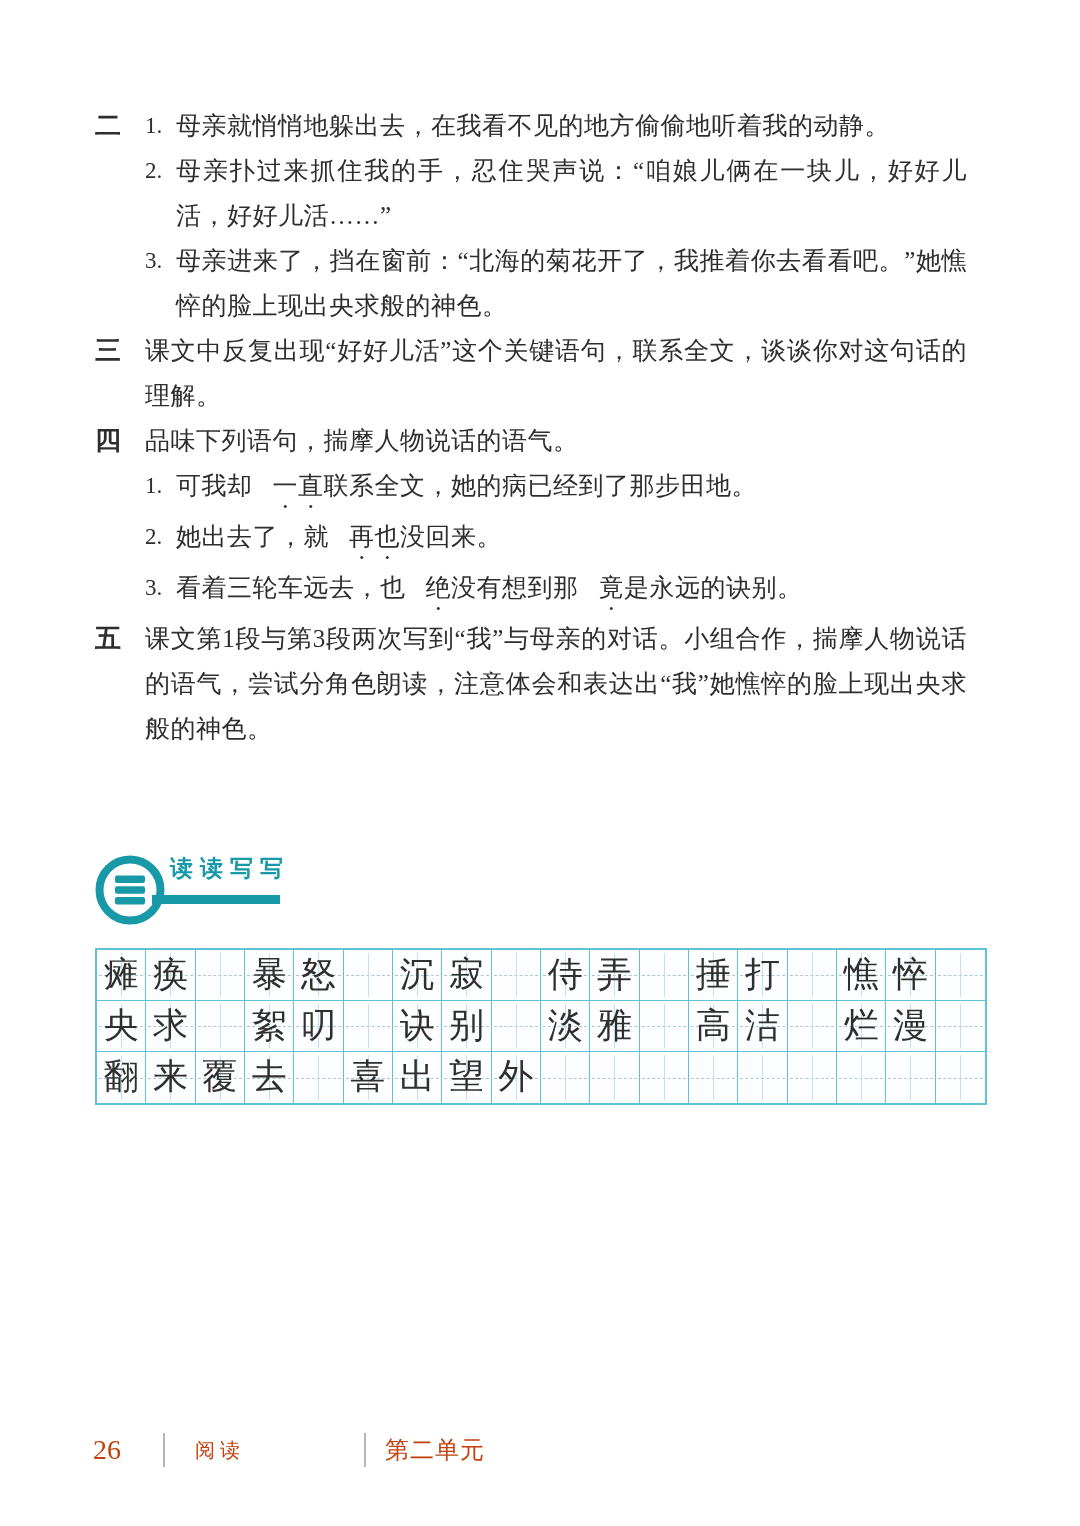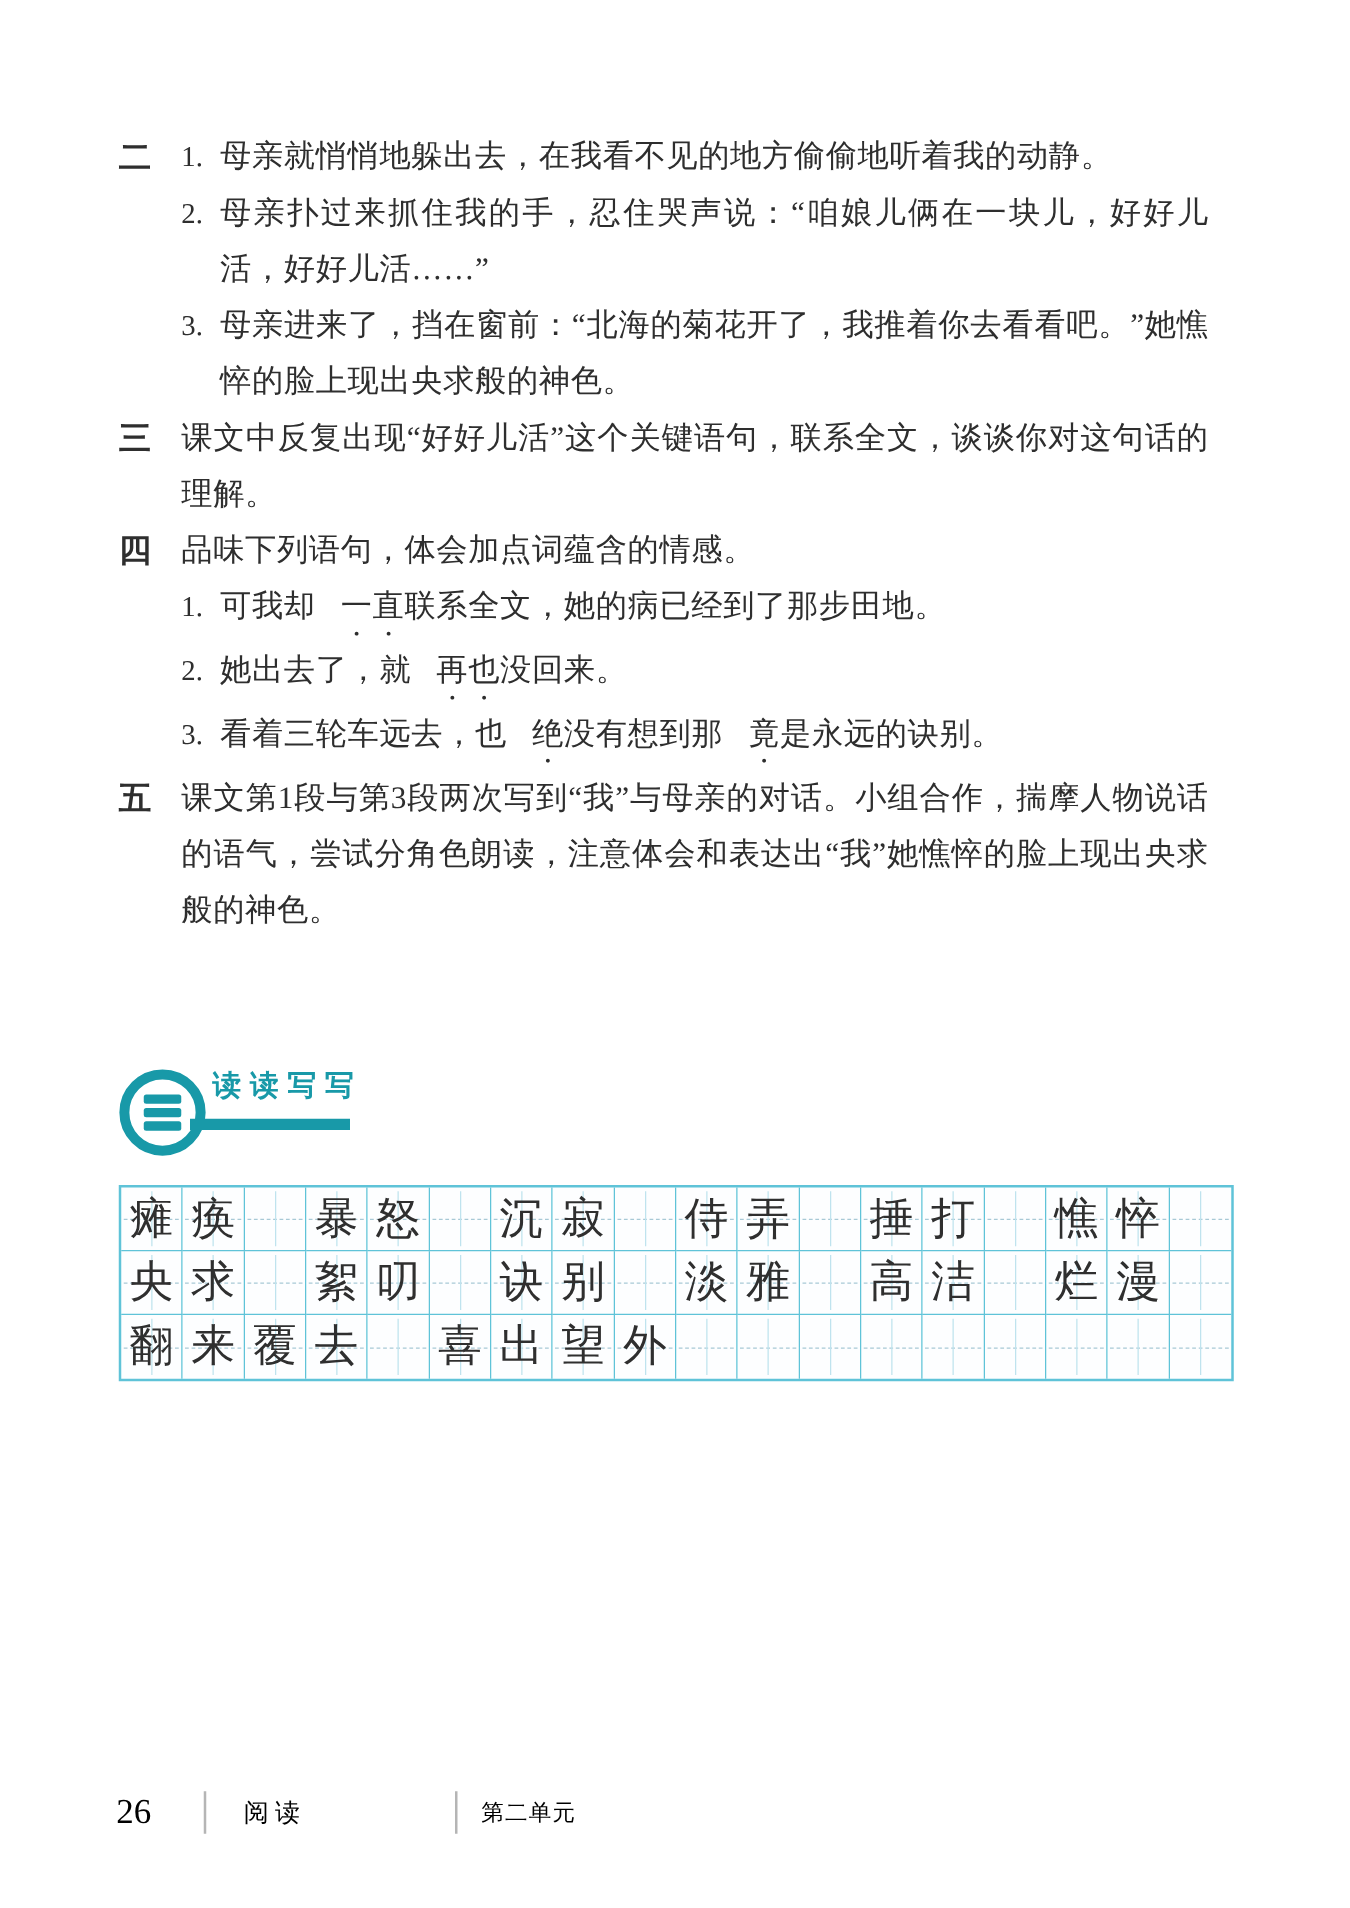--- a/index.html
+++ b/index.html
@@ -44,27 +44,27 @@
   .wg-cell{position:relative;border-right:1px solid var(--gridb);border-bottom:1px solid var(--gridb);}
   .wg-cell:nth-child(18n){border-right:none;}
   .wg-cell:nth-child(n+37){border-bottom:none;}
   .wg-cell::before{content:"";position:absolute;left:2px;right:2px;top:50%;border-top:1px dashed var(--gridm);}
   .wg-cell::after{content:"";position:absolute;top:3px;bottom:3px;left:50%;border-left:1px solid var(--gridm2);}
   .wg-char{
     position:relative;z-index:1;display:block;text-align:center;
     line-height:50px;font-size:35px;color:#2f2f2f;
   }
   
-  .footer{position:absolute;left:93px;top:1430px;display:flex;align-items:center;height:40px;color:#000000;}
+  .footer{position:absolute;left:93px;top:1430px;display:flex;align-items:center;height:40px;color:#c2410c;}
   .pg{font-size:28px;}
   .fdiv{width:2px;height:34px;background:#b5b5b5;flex:none;}
   .fdiv1{margin-left:42px;}
   .fsec{margin-left:30px;font-size:20px;white-space:pre;}
   .fdiv2{margin-left:124px;}
-  .funit{margin-left:19px;font-size:18px;letter-spacing:1px;}
+  .funit{margin-left:19px;font-size:24px;letter-spacing:1px;}
 </style>
 </head>
 <body>
 
 <div class="page" style="--accent: #1899a8; --gridb: #5fc3d8; --gridm: #a8c9d6; --gridm2: #bfe3ee; --text: #2e2e2e;">
 
   <section class="questions" id="questions">
       <div class="q-row">
         <div class="q-num">二</div>
         <div class="q-body">
@@ -84,21 +84,21 @@
       </div>
       <div class="q-row">
         <div class="q-num">三</div>
         <div class="q-body">
           <div class="q-text">课文中反复出现“好好儿活”这个关键语句，联系全文，谈谈你对这句话的理解。</div>
         </div>
       </div>
       <div class="q-row">
         <div class="q-num">四</div>
         <div class="q-body">
-          <div class="q-text">品味下列语句，体会加点词蕴含的情感。</div>
+          <div class="q-text">品味下列语句，揣摩人物说话的语气。</div>
           <div class="sub-item">
             <span class="sub-num">1.</span>
             <span class="sub-text"><span>可我却</span><span class="emph">一直</span><span>联系全文，她的病已经到了那步田地。</span></span>
           </div>
           <div class="sub-item">
             <span class="sub-num">2.</span>
             <span class="sub-text"><span>她出去了，就</span><span class="emph">再也</span><span>没回来。</span></span>
           </div>
           <div class="sub-item">
             <span class="sub-num">3.</span>

